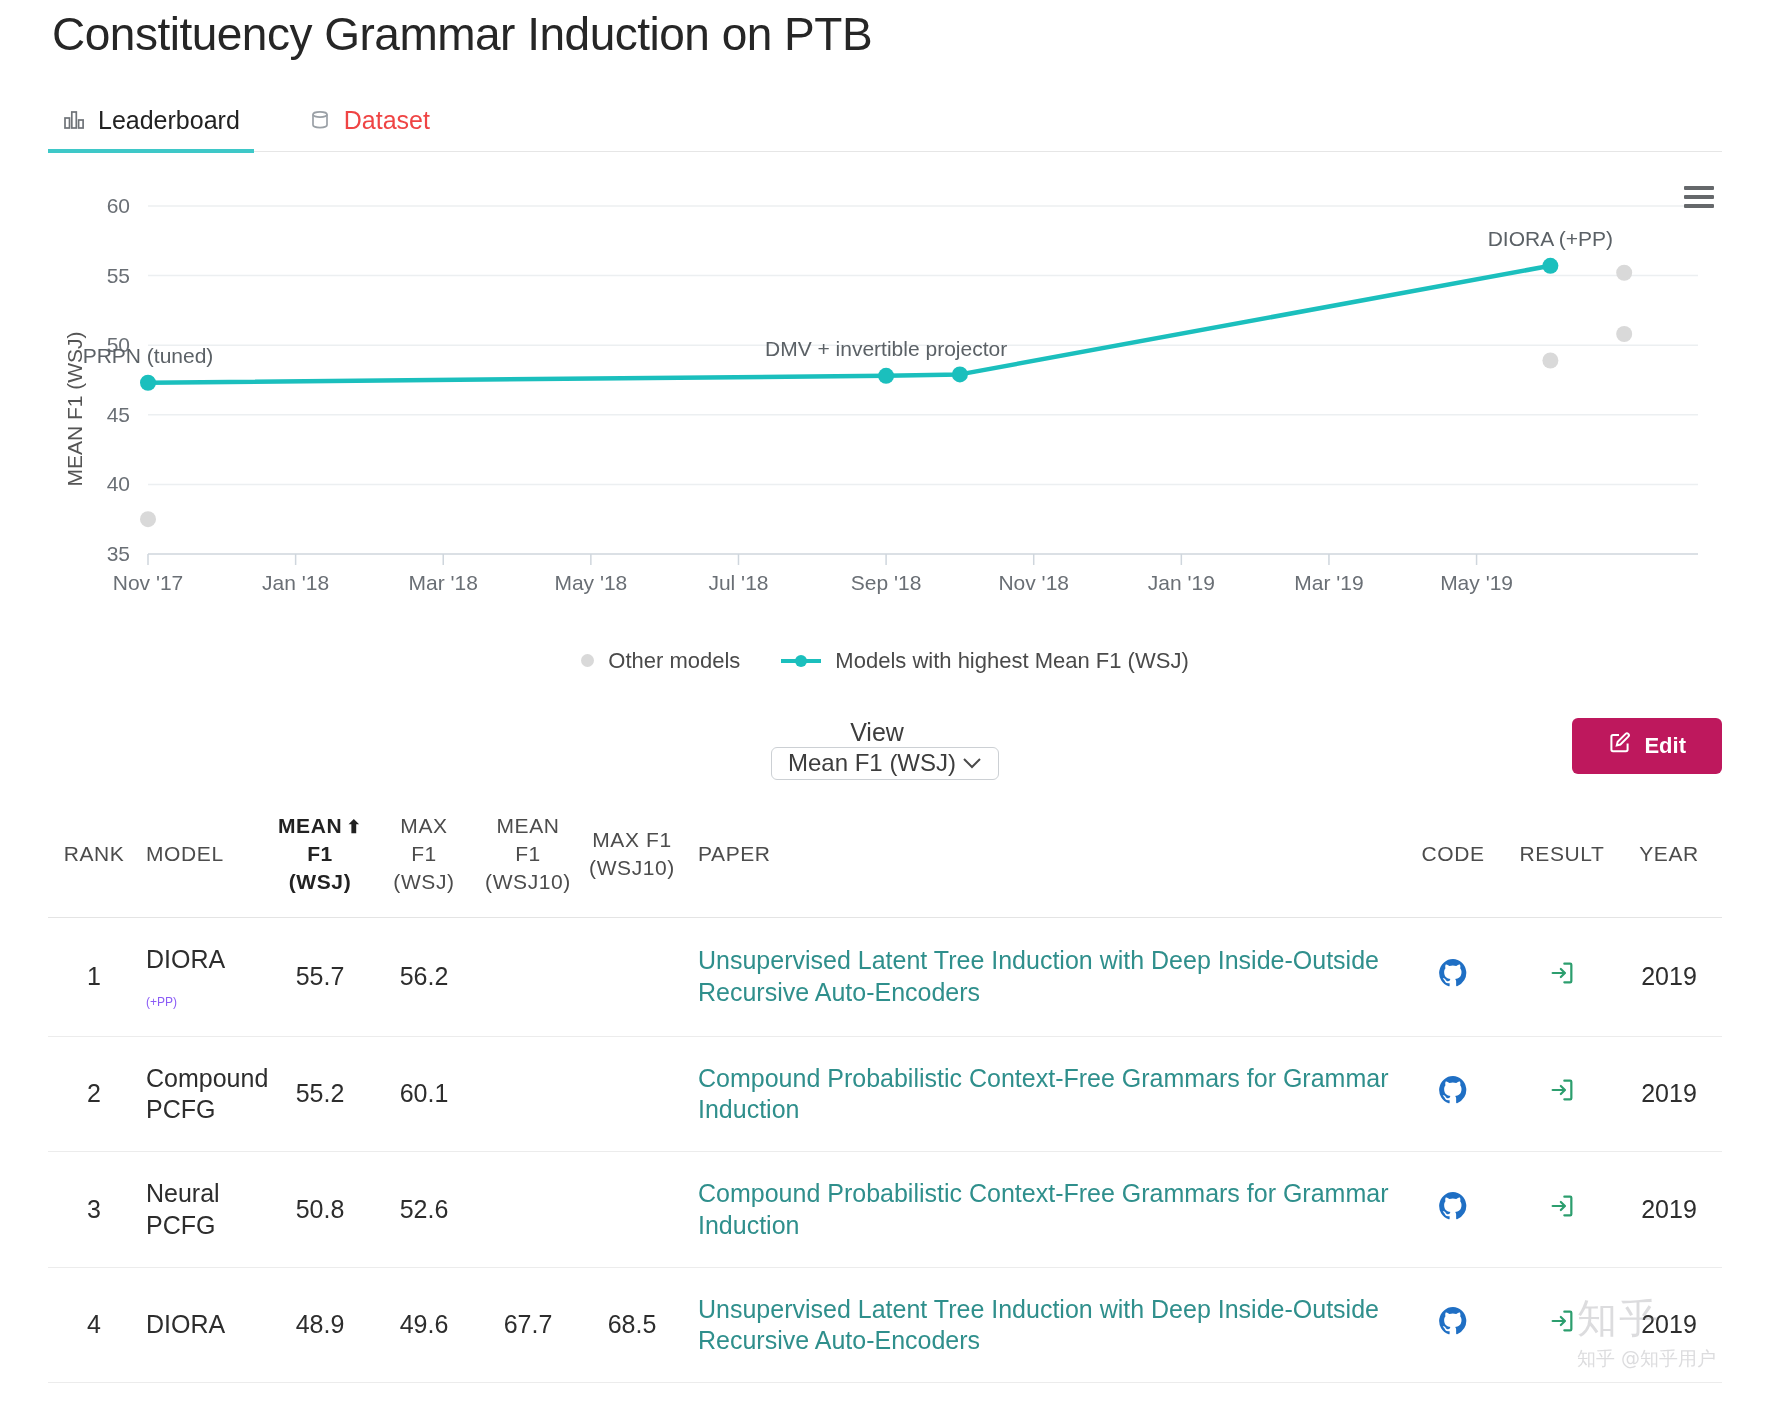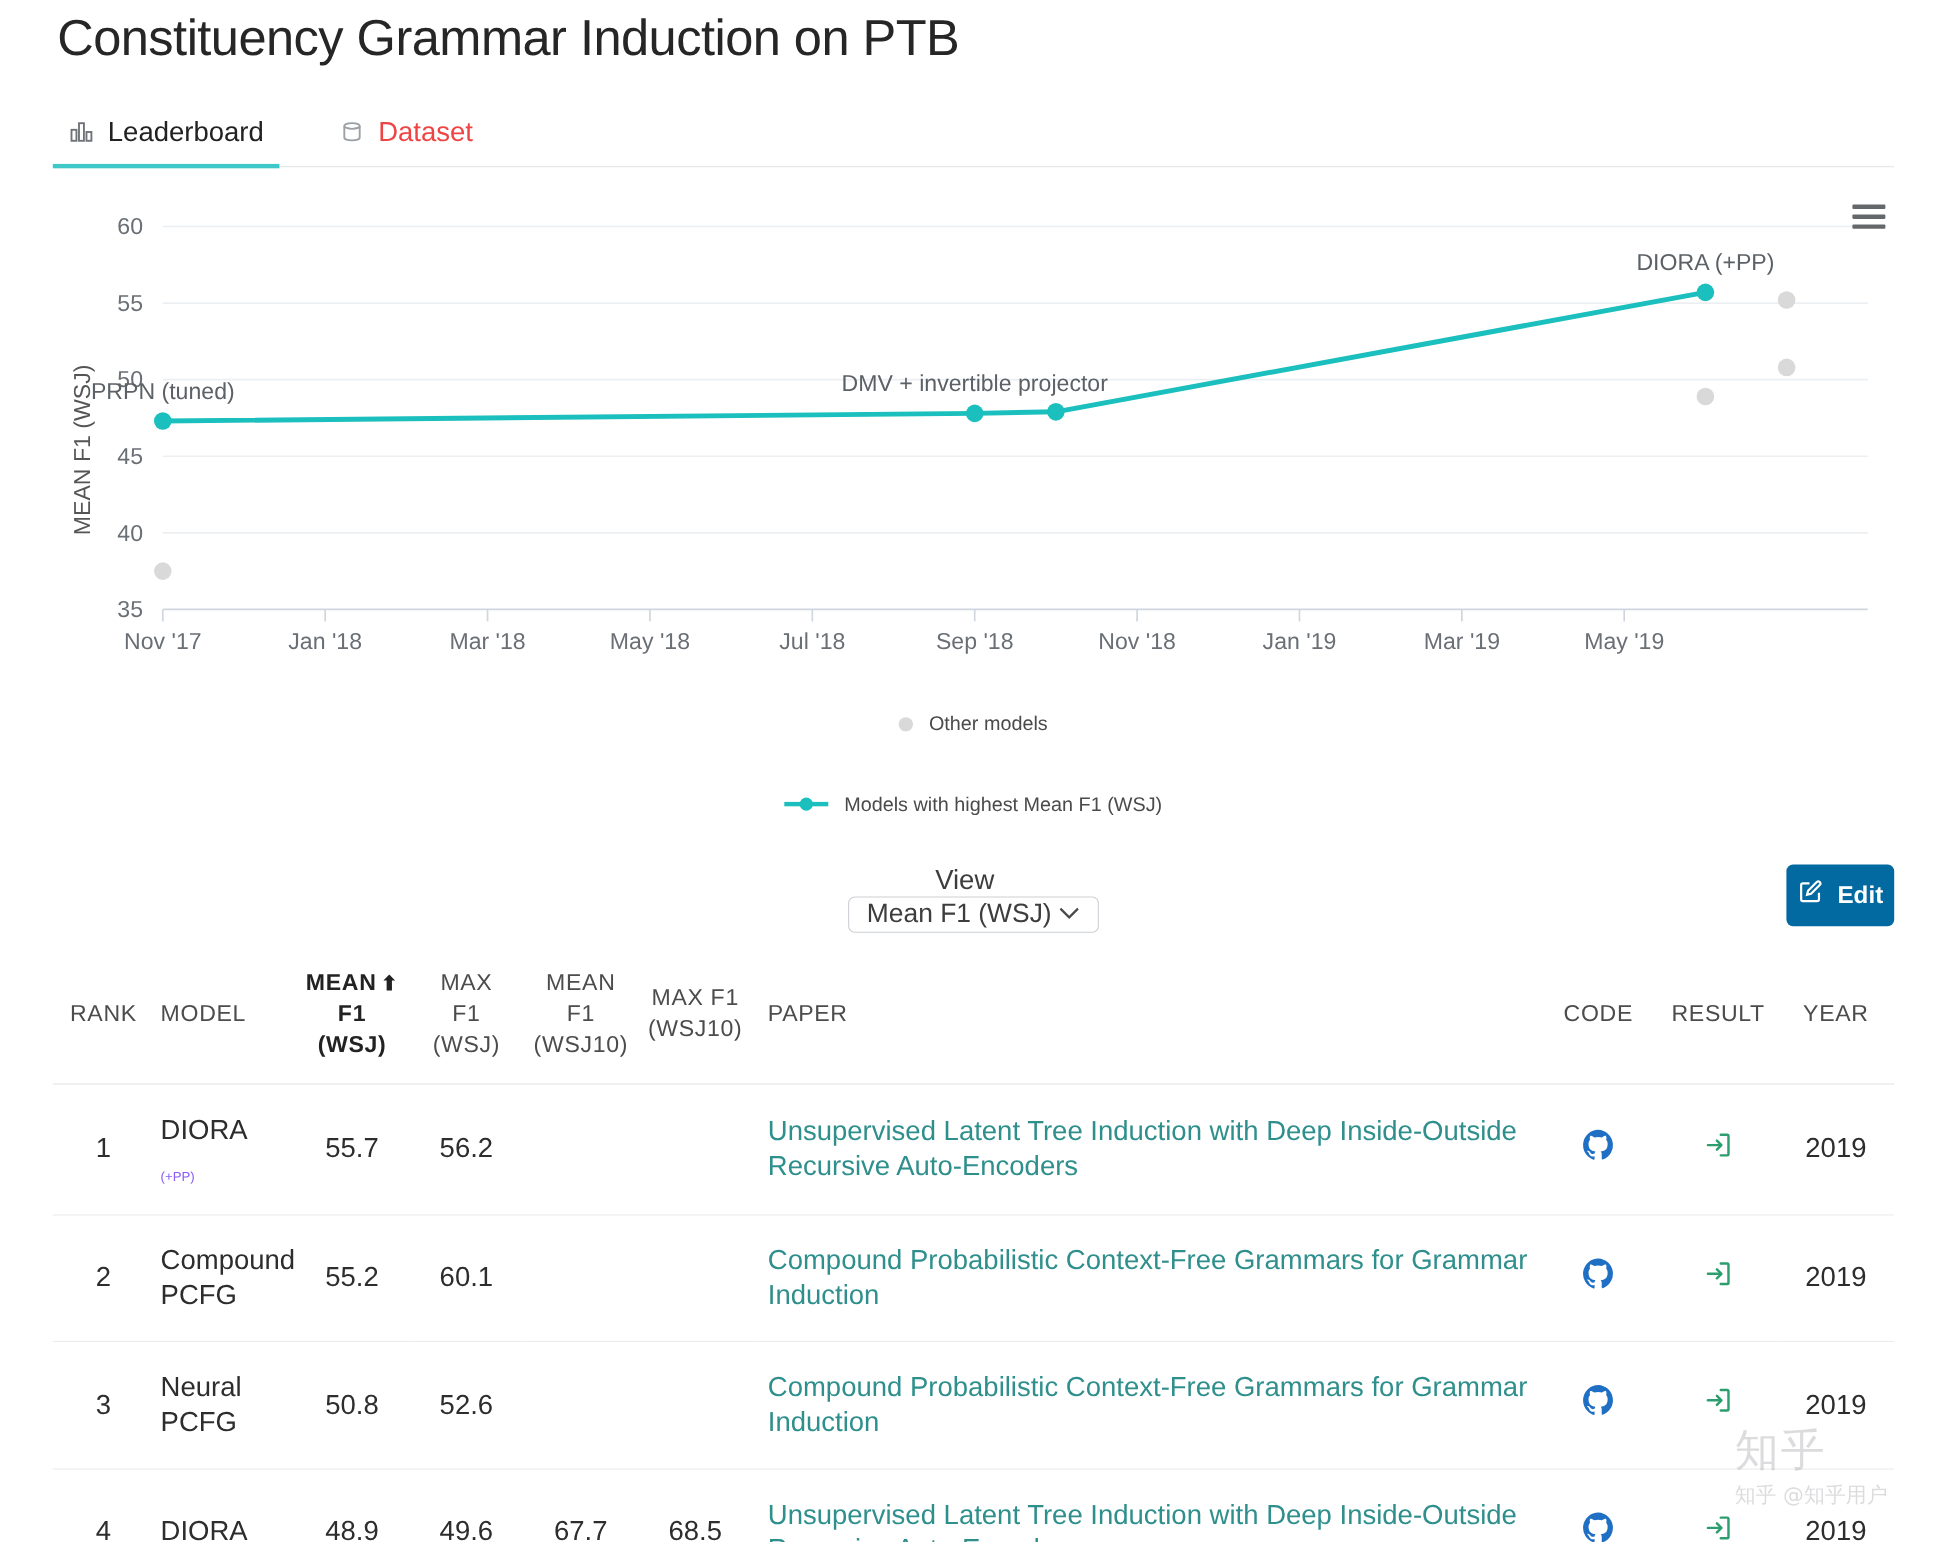--- a/index.html
+++ b/index.html
@@ -64,25 +64,24 @@
     width: 30px; height: 22px;
     display: flex; flex-direction: column; justify-content: space-between;
     cursor: pointer;
   }
   .hamburger i { display:block; height: 4px; background: #65686b; border-radius: 1px; }
 
   .legend {
     display: flex;
     justify-content: center;
     align-items: center;
-    gap: 52px;
+    gap: 41px;
     margin-top: 4px;
-    font-size: 18px;
+    font-size: 22px;
     color: #4a4a4a;
-    flex-direction: column;
   }
   .legend-item { display:flex; align-items:center; gap: 14px; cursor: pointer; }
   .legend-dot { width: 13px; height: 13px; border-radius: 50%; background: #d9d9d9; display:block; }
   .legend-line { width: 40px; height: 14px; display:block; position: relative; }
   .legend-line::before {
     content:""; position:absolute; top:5px; left:0; width:40px; height:4px; background:#1bbfbd;
   }
   .legend-line::after {
     content:""; position:absolute; top:1px; left:14px; width:12px; height:12px; border-radius:50%; background:#1bbfbd;
   }
@@ -111,25 +110,25 @@
     background: #fff;
     cursor: pointer;
   }
   .chev { color:#555; font-size: 20px; line-height:1; }
   .edit-btn {
     position: absolute;
     right: 0;
     display: flex;
     align-items: center;
     gap: 12px;
-    background: #0369a1;
+    background: #be185d;
     color: #fff;
     border: none;
     border-radius: 6px;
-    padding: 13px 10px;
+    padding: 13px 36px;
     font-size: 22px;
     font-weight: bold;
     cursor: pointer;
     font-family: "Liberation Sans", sans-serif;
   }
 
   
   table.lb { width: 100%; border-collapse: collapse; margin-top: 18px; table-layout: fixed; }
   table.lb th {
     font-weight: normal;

